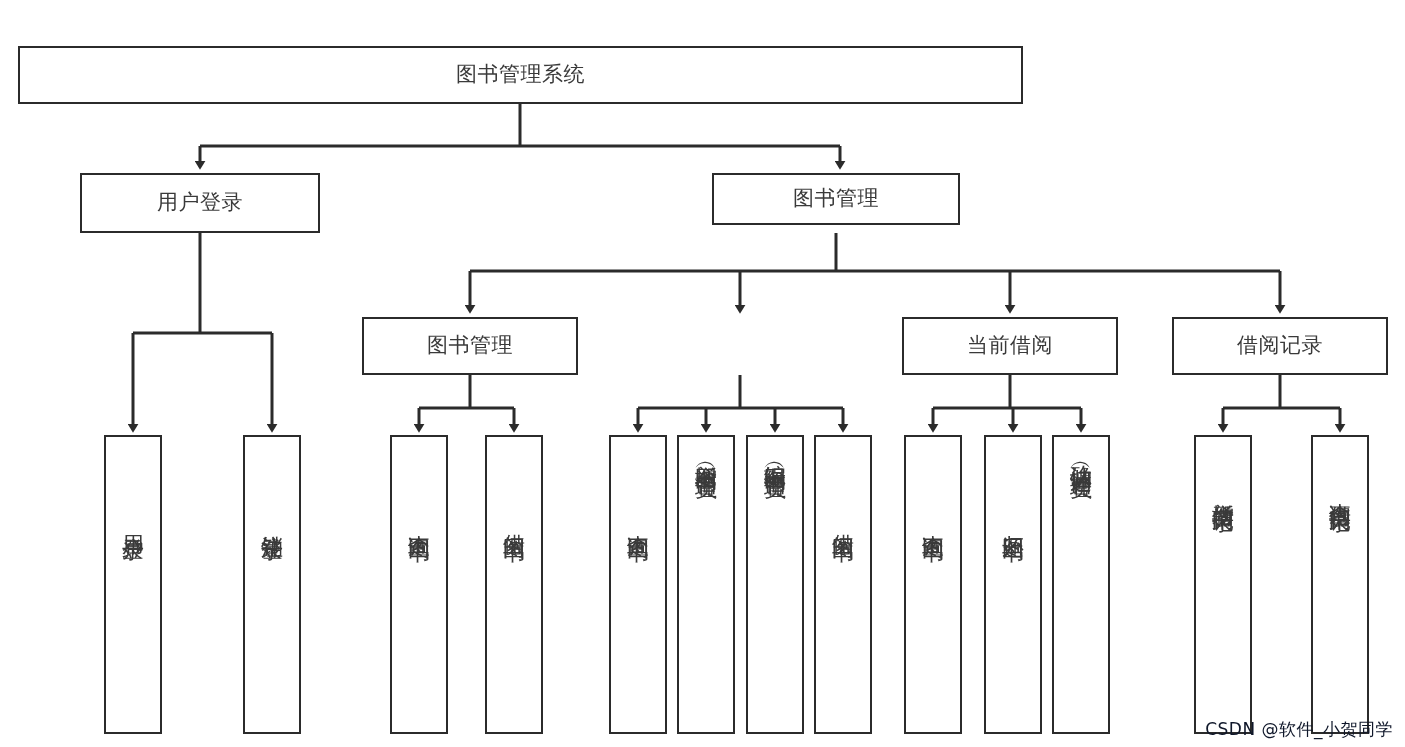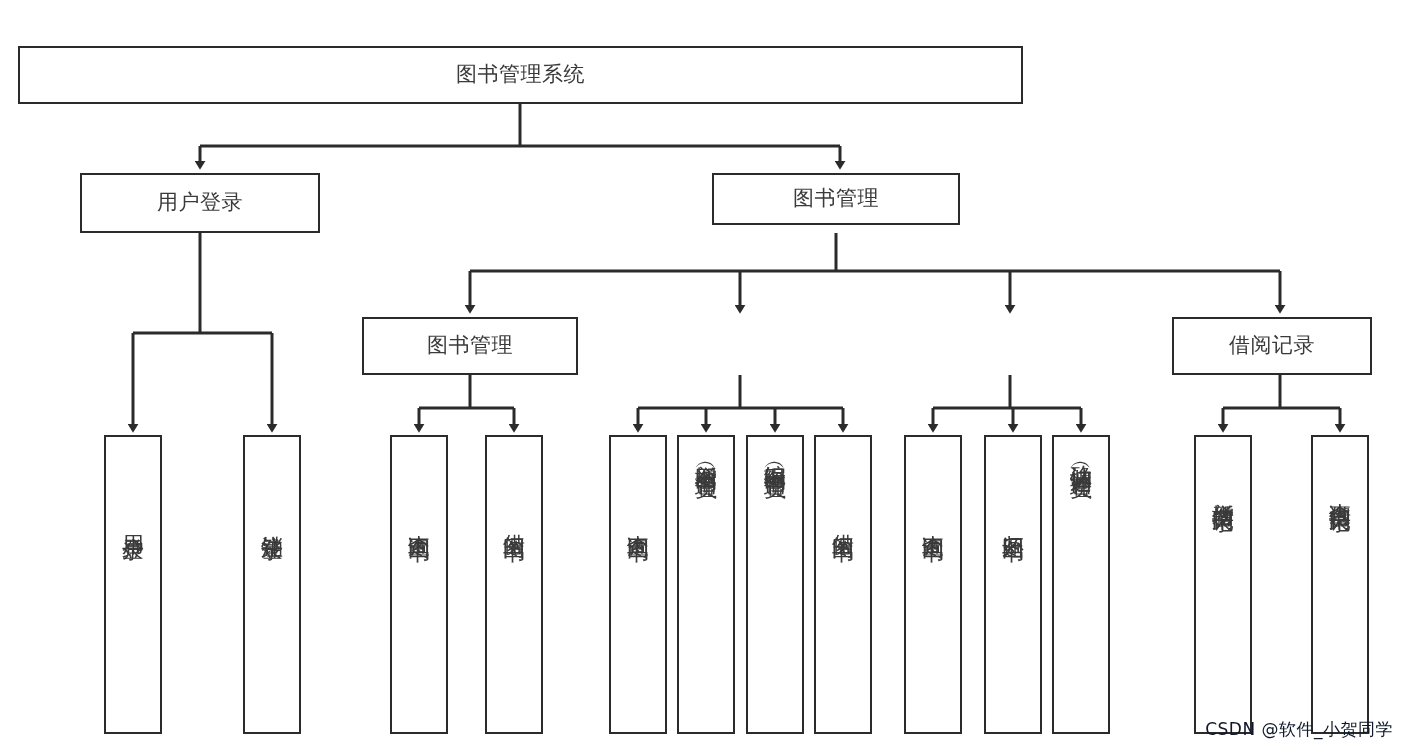--- a/index.html
+++ b/index.html
@@ -143,21 +143,24 @@
   <div class="node horiz" style="left:80px; top:173px; width:240px; height:60px;">
     <span class="node-label">用户登录</span>
   </div>
   <div class="node horiz" style="left:712px; top:173px; width:248px; height:52px;">
     <span class="node-label">图书管理</span>
   </div>
 
   <div class="node horiz" style="left:362px; top:317px; width:216px; height:58px;">
     <span class="node-label">图书管理</span>
   </div>
-  <div class="node horiz" style="left:1172px; top:317px; width:200px; height:58px;">
+  <div class="node horiz" style="left:902px; top:317px; width:216px; height:58px;">
+    <span class="node-label">当前借阅</span>
+  </div>
+  <div class="node horiz" style="left:1172px; top:317px; width:216px; height:58px;">
     <span class="node-label">借阅记录</span>
   </div>
 
   <div class="node vert mid" style="left:104px; top:435px; width:58px; height:299px;">
     <span class="node-label">用户登录</span>
   </div>
   <div class="node vert mid" style="left:243px; top:435px; width:58px; height:299px;">
     <span class="node-label">注销登录</span>
   </div>
 

